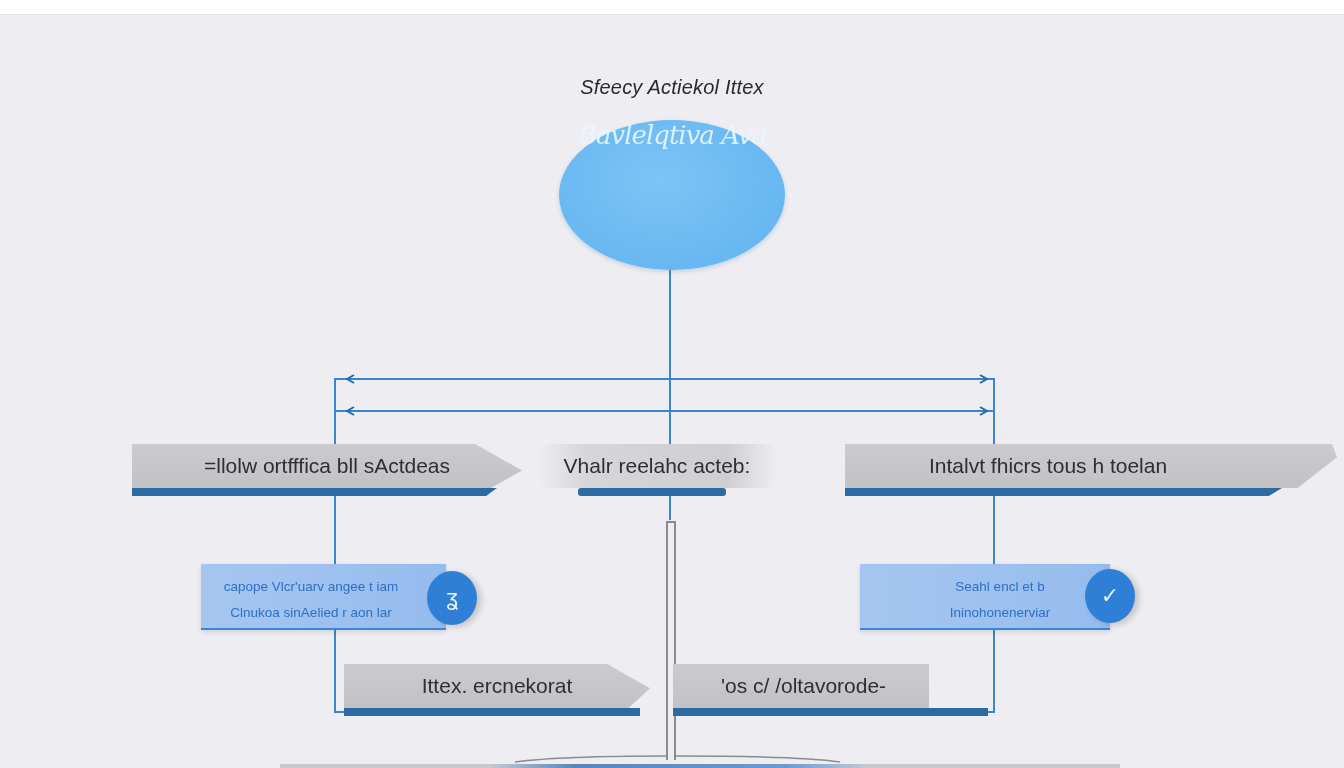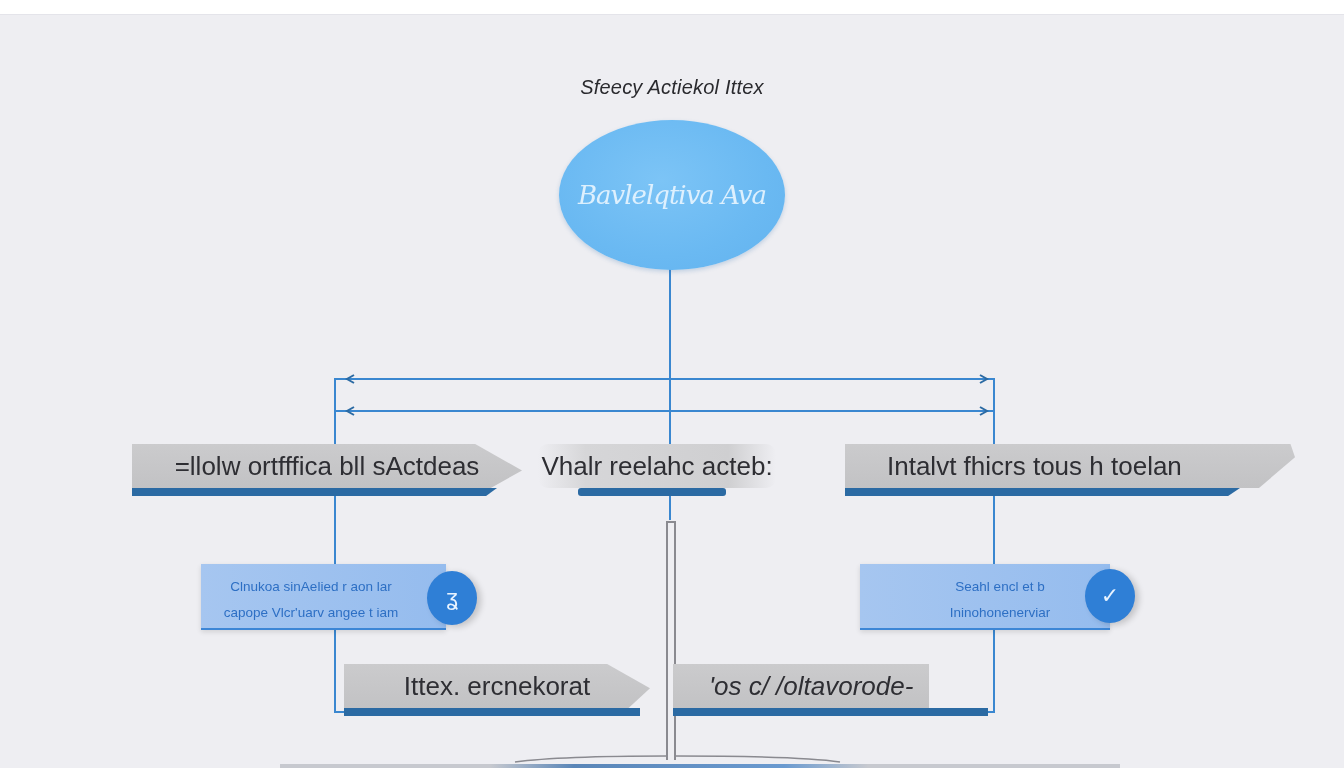--- a/index.html
+++ b/index.html
@@ -14,58 +14,58 @@
   }
   .title {
     position: absolute; left: 0; width: 1344px; top: 76px;
     text-align: center; font-size: 20px; color: #2a2a2e; letter-spacing: 0.2px; font-style: italic;
   }
   .ellipse {
     position: absolute; left: 559px; top: 120px; width: 226px; height: 150px;
     border-radius: 50%;
     background: radial-gradient(ellipse at 45% 40%, #7cc4f6 0%, #6ab9f2 60%, #62b2ee 100%);
     box-shadow: 0 2px 4px rgba(60,120,180,0.25);
-    display: flex; align-items: center; justify-content: center;
+    display: flex; align-items: flex-start; justify-content: center;
   }
   .ellipse span {
     color: #eaf6ff; font-size: 26px; font-family: "DejaVu Serif", serif;
     font-style: italic; letter-spacing: -1px; opacity: 0.9;
   }
   svg.connectors { position: absolute; left: 0; top: 0; }
   .bar {
     position: absolute; height: 52px; display: flex; align-items: center;
-    font-size: 26px; color: #2e2e33;
+    font-size: 21px; color: #2e2e33;
   }
   .bar .body {
     position: absolute; left: 0; top: 0; bottom: 8px; right: 0;
     background: linear-gradient(#cbcbcd, #c2c2c4);
     box-shadow: 0 4px 6px rgba(0,0,0,0.15);
   }
   .bar .base {
     position: absolute; left: 0; right: 0; bottom: 0; height: 8px;
     background: #2b6aa3;
   }
   .bar .label { position: relative; z-index: 2; width: 100%; text-align: center; top: -4px; }
   .bar1 { left: 132px; top: 444px; width: 390px; }
   .bar1 .body { clip-path: polygon(0 0, 88% 0, 100% 60%, 92% 100%, 0 100%); }
   .bar1 .base { clip-path: polygon(0 0, 100% 0, 97% 100%, 0 100%); right: 25px; }
   .bar2 { left: 538px; top: 444px; width: 238px; }
   .bar2 .body { background: linear-gradient(90deg, rgba(238,238,242,0) 0%, #d6d6d8 20%, #cfcfd1 80%, rgba(238,238,242,0.2) 100%); border-radius: 10px; box-shadow: none; }
   .bar2 .base { left: 40px; right: 50px; border-radius: 3px; }
-  .bar3 { left: 845px; top: 444px; width: 450px; }
+  .bar3 { left: 845px; top: 444px; width: 450px; padding-left: 42px; }
   .bar3 .body { clip-path: polygon(0 0, 99% 0, 100% 30%, 92% 100%, 0 100%); }
   .bar3 .base { right: 55px; clip-path: polygon(0 0, 100% 0, 97% 100%, 0 100%); }
   .bar3 .label { text-align: left; padding-left: 42px; }
   .bar4 { left: 344px; top: 664px; width: 306px; }
   .bar4 .body { clip-path: polygon(0 0, 86% 0, 100% 55%, 93% 100%, 0 100%); }
   .bar4 .base { right: 10px; }
   .bar5 { left: 673px; top: 664px; width: 320px; }
   .bar5 .body { clip-path: polygon(0 0, 80% 0, 80% 100%, 0 100%); }
   .bar5 .base { right: 5px; }
-  .bar5 .label { text-align: left; padding-left: 36px; font-style: italic; }
+  .bar5 .label { text-align: left; padding-left: 48px; }
 
   .card {
     position: absolute; height: 64px;
     background: linear-gradient(90deg, #a6c6f0, #95bcee);
     border-bottom: 2px solid #3c86d6;
     box-shadow: 0 2px 5px rgba(0,0,0,0.12);
     color: #2d6fc4; font-size: 13.5px;
   }
   .card .lines { position: absolute; top: 10px; line-height: 26px; text-align: center; }
   .card1 { left: 201px; top: 564px; width: 245px; }
@@ -131,22 +131,22 @@
 </div>
 
 <div class="bar bar3">
   <div class="body"></div>
   <div class="base"></div>
   <div class="label">Intalvt fhicrs tous h toelan</div>
 </div>
 
 <div class="card card1">
   <div class="lines">
+    <div>capope Vlcr'uarv angee t iam</div>
     <div>Clnukoa sinAelied r aon lar</div>
-    <div>capope Vlcr'uarv angee t iam</div>
   </div>
 </div>
 <div class="badge badge1">
   <span>ʓ</span>
 </div>
 
 <div class="card card2">
   <div class="lines">
     <div>Seahl encl et b</div>
     <div>Ininohonenerviar</div>

